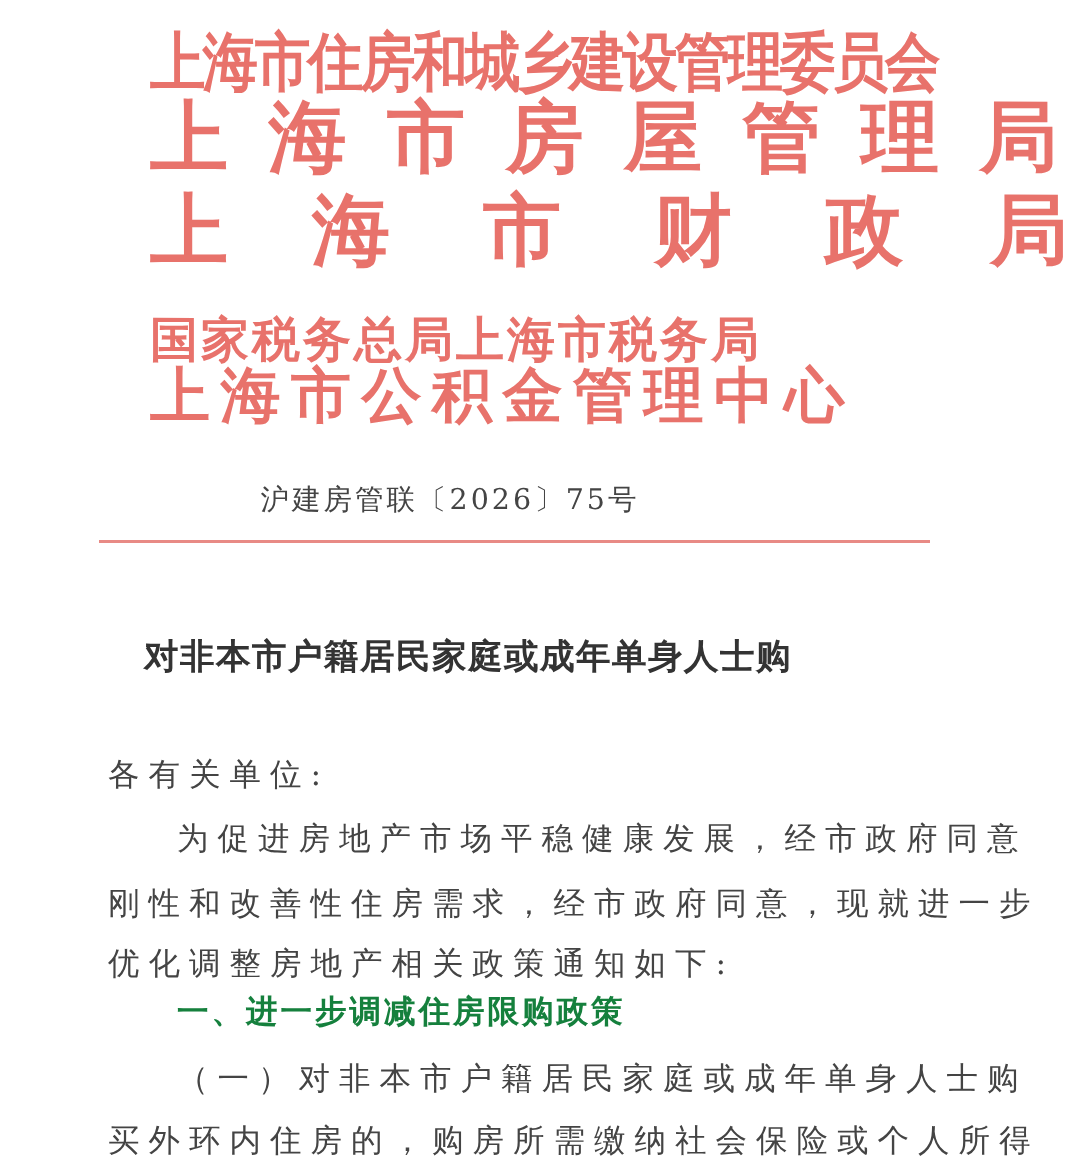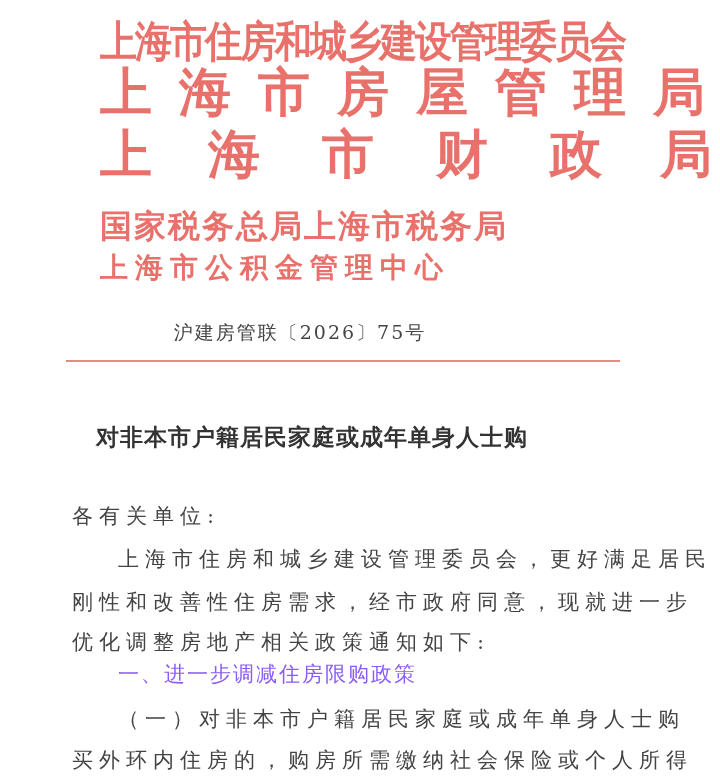--- a/index.html
+++ b/index.html
@@ -19,60 +19,60 @@
     font-size: 52px;
     line-height: 52px;
     white-space: nowrap;
     letter-spacing: 0;
   }
   .org1 { top: 12px; font-size: 37px; letter-spacing: -2px; transform: scaleY(1.15); transform-origin: left top; }
   .org2 { top: 66px; letter-spacing: 27px; }
   .org3 { top: 128px; }
   .org3 span { display: inline-block; }
   .org4 { top: 200px; letter-spacing: 2px; font-size: 32px; }
-  .org5 { top: 242px; letter-spacing: 7px; font-size: 28px; }
+  .org5 { top: 242px; letter-spacing: 7px; font-size: 40px; font-family: Liberation Mono, monospace; }
   .docnum {
     position: absolute; top: 320px; left: 0; width: 600px;
     text-align: center; font-size: 19px; color: #444; letter-spacing: 2px;
   }
   .redline {
     position: absolute; top: 360px; left: 66px; width: 554px; height: 2px;
     background: #e88a85;
   }
   .title {
     position: absolute; top: 422px; left: 96px;
     font-family: "DejaVu Sans", "Liberation Sans", sans-serif;
     font-weight: bold; font-size: 23px; color: #333; letter-spacing: 1px;
   }
   .p {
     position: absolute; left: 72px; font-size: 21px; color: #444;
     letter-spacing: 6px; white-space: nowrap; text-align: center;
   }
   .h1 {
     position: absolute; left: 118px; top: 660px;
     font-family: "DejaVu Sans", "Liberation Sans", sans-serif;
-    font-weight: normal; font-size: 21px; color: #8b5cf6; letter-spacing: 2px;
+    font-weight: bold; font-size: 21px; color: #15803d; letter-spacing: 2px;
   }
 </style>
 </head>
 <body>
 
 <div class="org org1">上海市住房和城乡建设管理委员会</div>
 <div class="org org2">上海市房屋管理局</div>
 <div class="org org3">
   <span style="margin-right:56px">上</span><span style="margin-right:62px">海</span><span style="margin-right:62px">市</span><span style="margin-right:62px">财</span><span style="margin-right:58px">政</span><span style="margin-right:20px">局</span><span>文件</span>
 </div>
 <div class="org org4">国家税务总局上海市税务局</div>
 <div class="org org5">上海市公积金管理中心</div>
 
 <div class="docnum">沪建房管联〔2026〕75号</div>
 <div class="redline"></div>
 
 <div class="title">对非本市户籍居民家庭或成年单身人士购</div>
 
 <div class="p" style="top:502px">各有关单位:</div>
-<div class="p" style="top:545px;left:118px">上海市住房和城乡建设管理委员会，更好满足居民</div>
+<div class="p" style="top:545px;left:118px">为促进房地产市场平稳健康发展，经市政府同意</div>
 <div class="p" style="top:588px">刚性和改善性住房需求，经市政府同意，现就进一步</div>
 <div class="p" style="top:628px">优化调整房地产相关政策通知如下:</div>
 
 <div class="h1">一、进一步调减住房限购政策</div>
 <div class="p" style="top:705px;left:118px">（一）对非本市户籍居民家庭或成年单身人士购</div>
 <div class="p" style="top:746px">买外环内住房的，购房所需缴纳社会保险或个人所得</div>
 
 </body></html>

